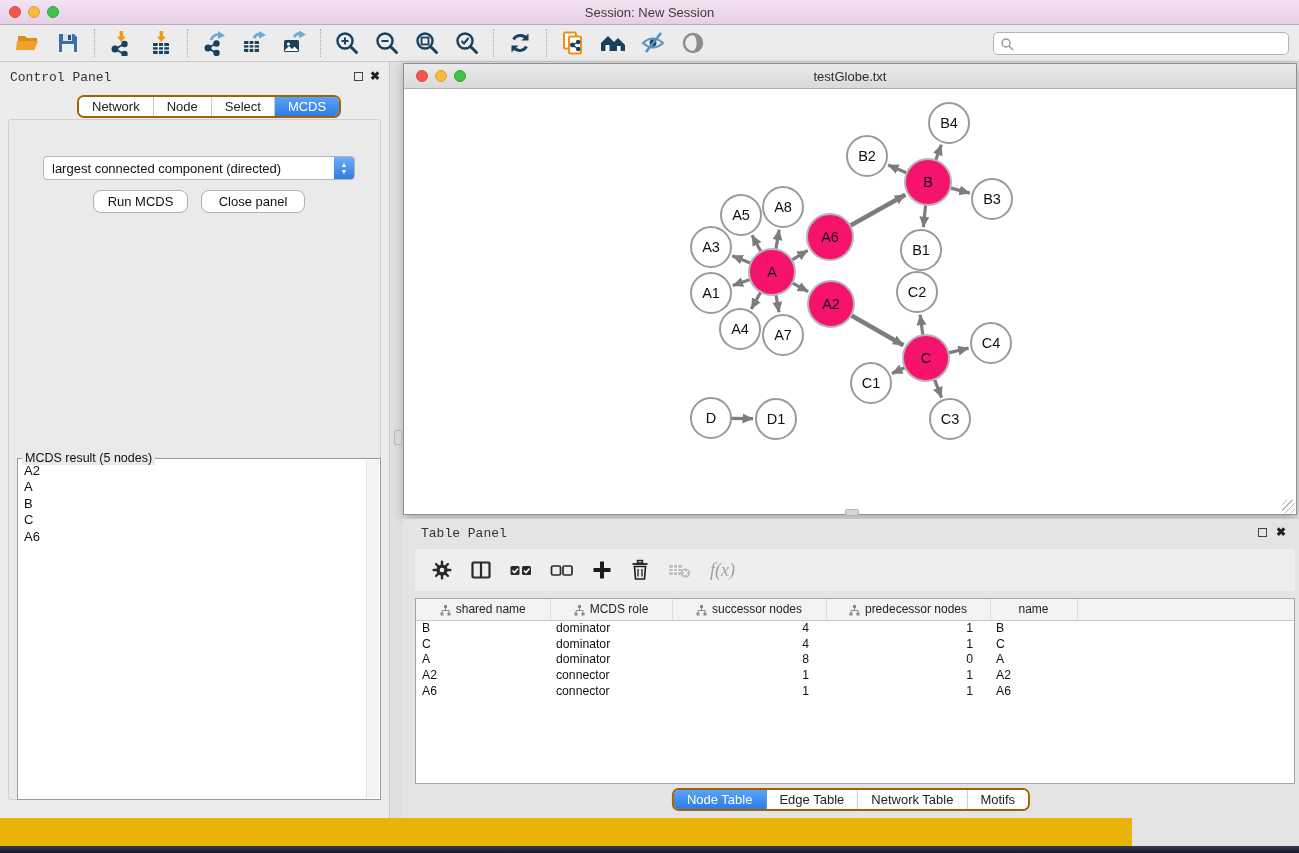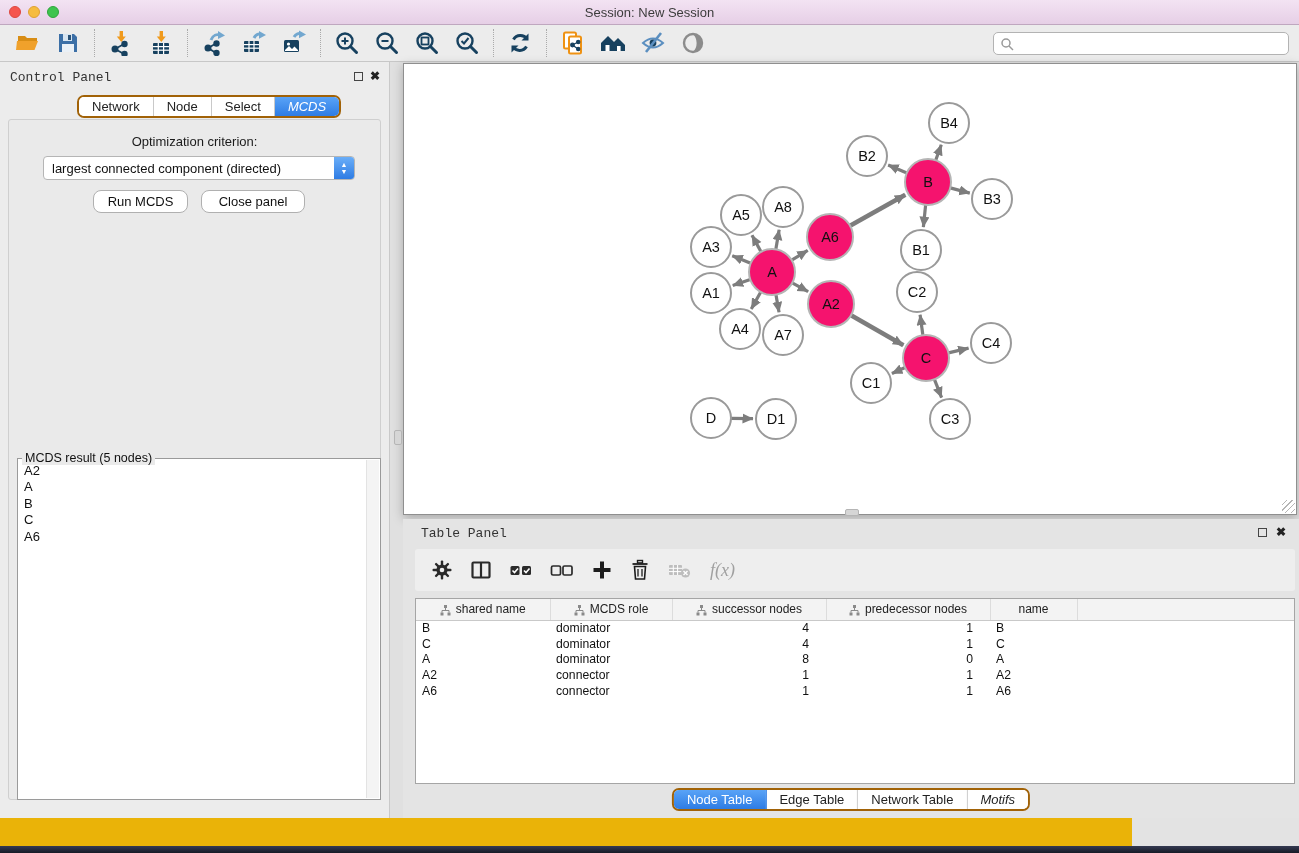--- a/index.html
+++ b/index.html
@@ -34,21 +34,21 @@
   .control-panel { position:absolute; left:0; top:62px; width:390px; height:756px; background:#ececec; border-right:1px solid #c9c9c9; }
   .panel-header { position:relative; height:28px; }
   .panel-title { position:absolute; left:10px; top:8px; font-size:13px; color:#333;font-family:Liberation Mono, monospace; }
   .float-icon { position:absolute; top:10px; width:9px; height:9px; border:1.5px solid #444; background:transparent; }
   .close-icon { position:absolute; top:7px; font-size:12px; font-weight:bold; color:#222; line-height:14px; }
   .control-panel .float-icon { right:26px; }
   .control-panel .close-icon { right:9px; }
 
   .seg-tabs { position:absolute; display:flex; border:2px solid #a16207; border-radius:7px; overflow:hidden; background:#fff; height:23px;text-align:center; }
   .seg-tab { padding:0 13px; display:flex; align-items:center; font-size:13px; color:#222; border-right:1px solid #c9c9c9; background:#fff; cursor:default; }
-  .seg-tab:last-child { border-right:none;font-style:italic; }
+  .seg-tab:last-child { border-right:none; }
   .seg-tab.active { background:linear-gradient(#59a3f7,#2e7ce4); color:#fff; border-right-color:#2e7ce4; }
   .cp-tabs { left:77px; top:33px; }
 
   .cp-content { position:absolute; left:8px; right:8px; top:57px; bottom:18px; background:#eaeaea;
     border:1px solid #cfcfcf; border-radius:3px; }
   .opt-label { position:absolute; left:0; right:0; top:72px; text-align:center; font-size:13px; color:#1b1b1b; }
   .fake-select { position:absolute; left:43px; top:94px; width:312px; height:24px; background:#fff;
     border:1px solid #b5b5b5; border-radius:4px; display:flex; align-items:center; }
   .fake-select .sel-text { flex:1; padding-left:8px; font-size:13px; color:#111; white-space:nowrap; overflow:hidden; }
   .fake-select .sel-stepper { width:20px; height:22px; margin:0; background:linear-gradient(#6aaef8,#2e7ce4);
@@ -293,21 +293,20 @@
       <div class="float-icon"></div>
       <div class="close-icon">✖</div>
     </div>
     <div class="seg-tabs cp-tabs">
       <div class="seg-tab">Network</div>
       <div class="seg-tab">Node</div>
       <div class="seg-tab">Select</div>
       <div class="seg-tab active">MCDS</div>
     </div>
     <div class="cp-content"></div>
-    <div class="opt-label">Optimization criterion:</div>
     <div class="fake-select">
       <div class="sel-text">largest connected component (directed)</div>
       <div class="sel-stepper">
           <span>▲</span>
           <span>▼</span>
         </div>
     </div>
     <button class="cp-btn btn-run">Run MCDS</button>
     <button class="cp-btn btn-close">Close panel</button>
     <div class="result-box">
@@ -317,20 +316,28 @@
           <div>A</div>
           <div>B</div>
           <div>C</div>
           <div>A6</div>
         </div>
       <div class="result-scroll"></div>
     </div>
   </div>
 
   <div class="net-window">
+    <div class="net-titlebar">
+      <div class="lights" style="top:6px; left:12px;">
+        <div class="light red"></div>
+        <div class="light yellow"></div>
+        <div class="light green"></div>
+      </div>
+      <div class="title">testGlobe.txt</div>
+    </div>
     <div class="net-canvas">
       <svg id="graph" width="892" height="425" viewBox="0 0 892 425">
         <defs>
           <marker id="arrow" markerUnits="userSpaceOnUse" markerWidth="13" markerHeight="11" refX="10.5" refY="5" orient="auto">
             <path d="M0,0 L11,5 L0,10 z" fill="#7d7d7d"></path>
           </marker>
         </defs>
         <g id="edges-layer">
             <line x1="346.25263552508034" y1="190.4867976061199" x2="328.74736447491966" y2="196.5132023938801" stroke="#7d7d7d" stroke-width="3.2" marker-end="url(#arrow)"></line>
             <line x1="346.71798181080453" y1="174.2778613978707" x2="328.28201818919547" y2="166.7221386021293" stroke="#7d7d7d" stroke-width="3.2" marker-end="url(#arrow)"></line>

